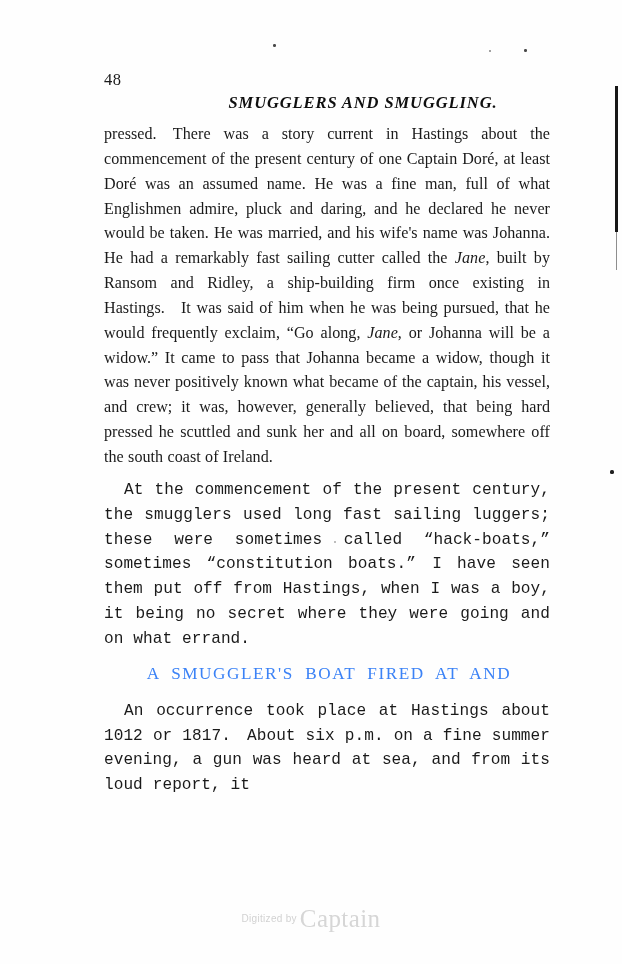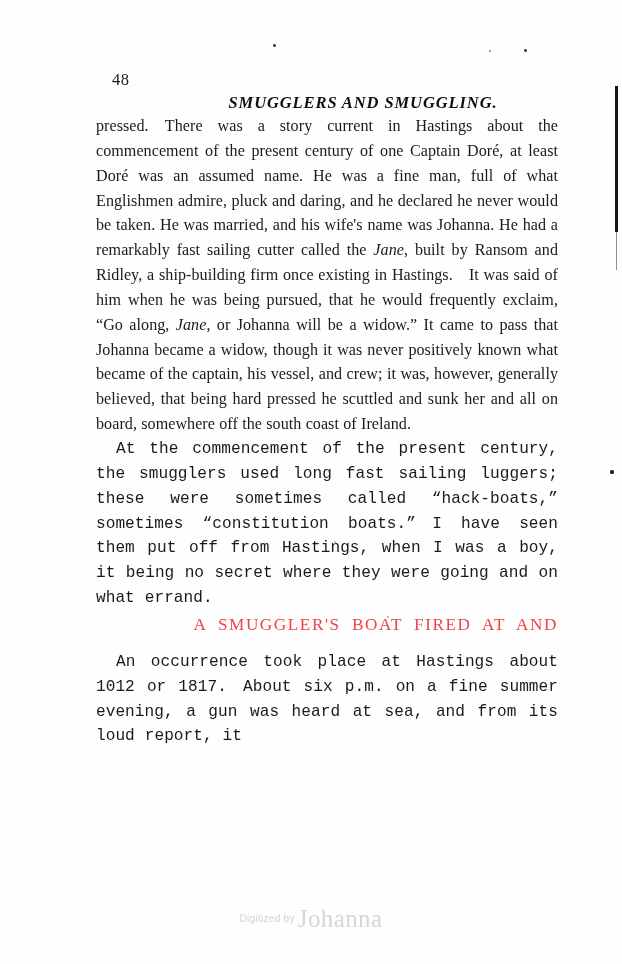--- a/index.html
+++ b/index.html
@@ -25,21 +25,21 @@
   #running-head {
     position: absolute;
     left: 96px;
     top: 68px;
     width: 460px;
     height: 24px;
   }
 
   #folio {
     position: absolute;
-    left: 16px;
+    left: 8px;
     top: 2px;
     font-size: 16.5px;
     letter-spacing: 0.6px;
     color: #1a1a1a;
     font-family: "Liberation Serif", "DejaVu Serif", serif;
   }
 
   #head-title {
     position: absolute;
     left: 74px;
@@ -57,21 +57,21 @@
 
   
   #column {
     position: absolute;
     left: 96px;
     top: 114px;
     width: 462px;
   }
 
   p.para {
-    margin: 0;
+    margin: 8px;
     text-align: justify;
     text-justify: inter-word;
     font-size: 16.1px;
     line-height: 24.85px;
     letter-spacing: 0.05px;
     word-spacing: 0.2px;
     color: #1a1a1a;
     hyphens: none;
   }
 
@@ -83,22 +83,22 @@
   p.para .ital {
     font-style: italic;
   }
 
   
   #para-2 { margin-top: 0px; }
 
   
   #section-heading {
     margin-bottom: 12px;
-    text-align: right;
-    color: #ef4444;
+    text-align: center;
+    color: #3b82f6;
   }
 
   #section-heading .hl {
     display: block;
     font-size: 17.2px;
     line-height: 27px;
     font-weight: 400;
     white-space: nowrap;
   }
 
@@ -184,21 +184,21 @@
 
     <div id="section-heading">
       <span class="hl hl-1">A SMUGGLER'S BOAT FIRED AT AND</span>
     </div>
 
     <p class="para indent" id="para-3">An occurrence took place at Hastings about 1012 or 1817. About six p.m. on a fine summer evening, a gun was heard at sea, and from its loud report, it</p>
 
   </div>
 
   <div id="watermark">
-    <span class="wm-pre">Digitized by</span><span class="wm-brand">Johanna</span>
+    <span class="wm-pre">Digitized by</span><span class="wm-brand">Captain</span>
   </div>
 
   <div class="speck" style="left:273px; top:44px; width:3px; height:3px;"></div>
   <div class="speck" style="left:489px; top:50px; width:2px; height:2px; background:#909090;"></div>
   <div class="speck" style="left:524px; top:49px; width:3px; height:3px;"></div>
   <div class="speck" style="left:610px; top:470px; width:4px; height:4px; background:#1f1f1f;"></div>
   <div class="speck" style="left:334px; top:541px; width:2px; height:2px; background:#b0b0b0;"></div>
   <div class="speck" style="left:387px; top:616px; width:2px; height:2px; background:#b5b5b5;"></div>
   <div id="edge-bar"></div>
   <div id="edge-bar-tail"></div>

